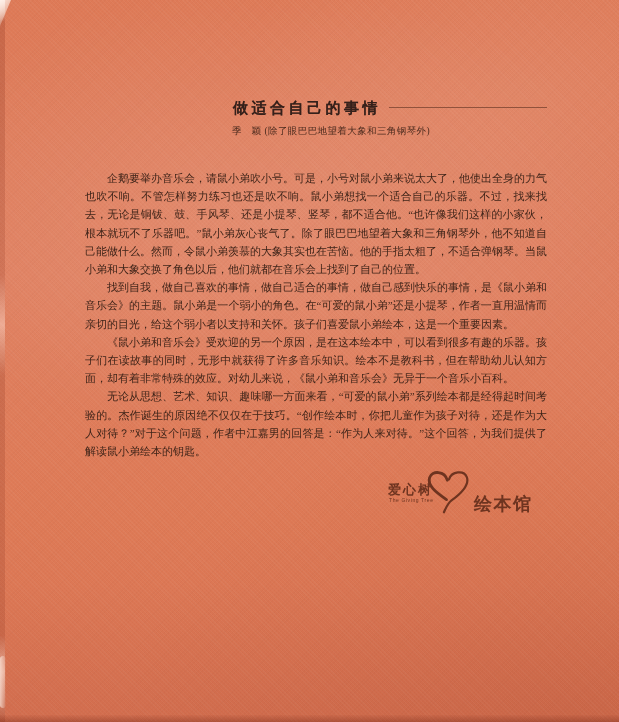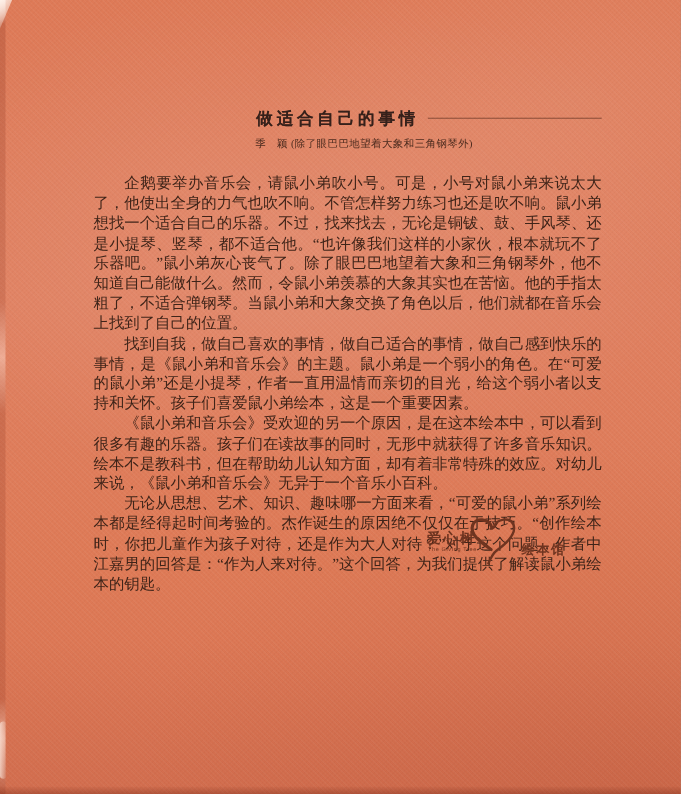--- a/index.html
+++ b/index.html
@@ -87,22 +87,22 @@
 
   .byline {
     margin-left: 147px;
     margin-top: 7px;
     font-size: 9.5px;
     letter-spacing: 0.4px;
     color: #4c2b1e;
   }
 
   .body-text {
-    margin-top: 21px;
-    font-size: 14px;
+    margin-top: 31px;
+    font-size: 11px;
     line-height: 18.2px;
     text-align: justify;
     text-justify: inter-ideograph;
     color: var(--text, #3f2419);
   }
   .body-text p { margin: 0; text-indent: 2em; }
 
   .publisher-logo {
     position: absolute;
     left: 388px; top: 462px;
@@ -119,21 +119,21 @@
     white-space: nowrap;
   }
   .logo-name-en {
     position: absolute; left: 1px; top: 35px;
     font-size: 5px; letter-spacing: 0.6px;
     font-family: "Liberation Sans", sans-serif;
     white-space: nowrap;
   }
   .logo-suffix {
     position: absolute; left: 86px; top: 30px;
-    font-size: 12px; font-weight: bold; letter-spacing: 1.5px;
+    font-size: 18px; font-weight: bold; letter-spacing: 1.5px;
     white-space: nowrap;
   }
 </style>
 </head>
 <body>
 
 <div class="page">
 
   <div class="edge-left"></div>
   <div class="corner-sliver-top"></div>

